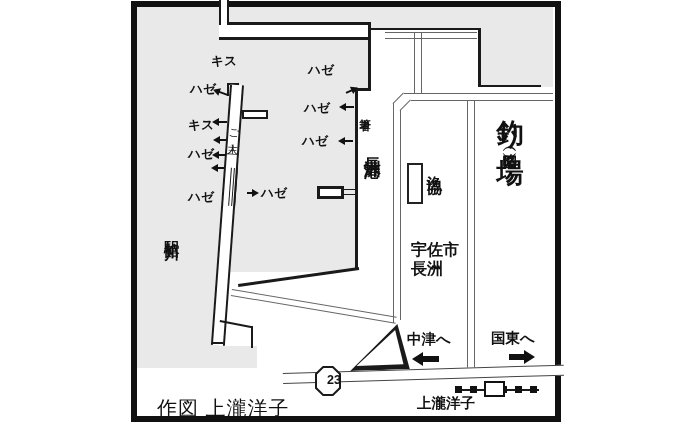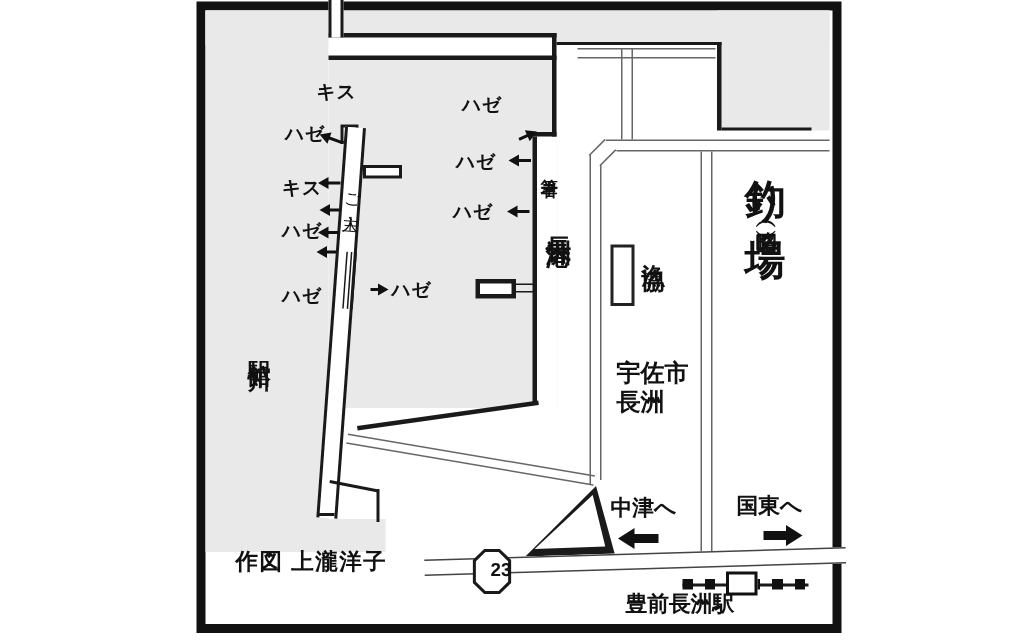--- a/index.html
+++ b/index.html
@@ -166,18 +166,18 @@
 <div class="abs barrow barrow-l" style="left:412px;top:352px;width:27px;">
     <span class="bar"></span>
     <span class="hd"></span>
   </div>
 <div class="abs lbl" style="left:491px;top:331px;font-size:14.5px;font-weight:600;">国東へ</div>
 <div class="abs barrow barrow-r" style="left:509px;top:350px;width:26px;">
     <span class="bar"></span>
     <span class="hd"></span>
   </div>
 
-<div class="abs lbl" style="left:417px;top:396px;font-size:14.5px;font-weight:600;">豊前長洲駅</div>
+<div class="abs lbl" style="left:417px;top:396px;font-size:14.5px;font-weight:600;">上瀧洋子</div>
 
 <div class="abs vert" style="left:492px;top:99px;height:145px;">
   <span class="title-main">釣り場</span><span class="title-sub">（略図）</span>
 </div>
-<div class="abs lbl" style="left:157px;top:367px;font-size:15px;font-weight:700;letter-spacing:1px;">作図 上瀧洋子</div>
+<div class="abs lbl" style="left:157px;top:398px;font-size:20px;font-weight:400;letter-spacing:1px;">作図 上瀧洋子</div>
 
 </body></html>

